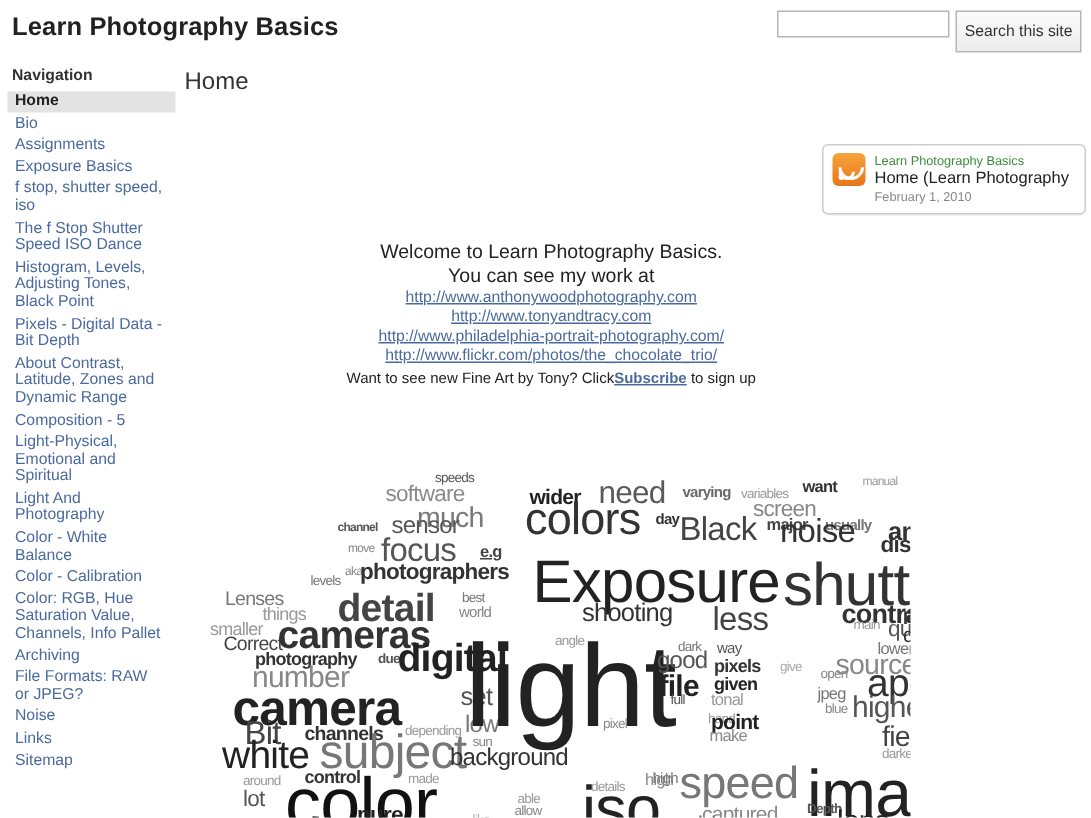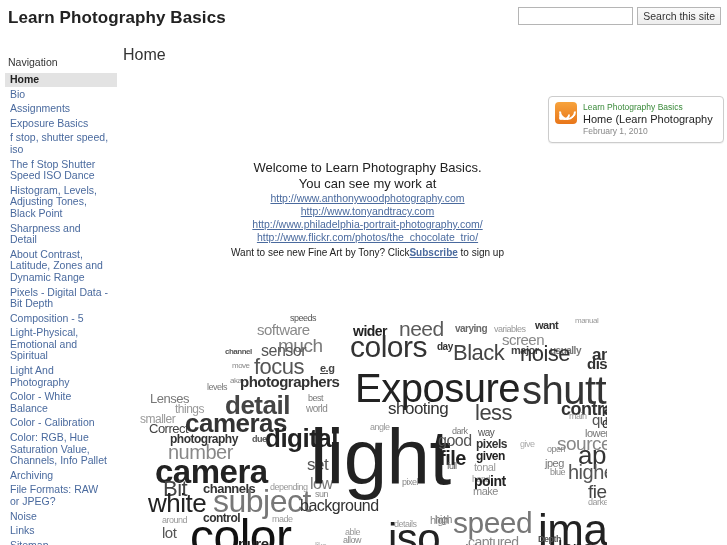--- a/index.html
+++ b/index.html
@@ -44,21 +44,21 @@
     height: 14px;
     border: 1px solid #b5b5b5;
     background: #ffffff;
     font-family: "Liberation Sans", sans-serif;
     font-size: 11px;
     padding: 1px 3px;
     box-sizing: content-box;
     outline: none;
   }
   #search-button {
-    height: 18px;
+    height: 28px;
     border: 1px solid #b6b6b6;
     background: linear-gradient(#fbfbfb, #ededed);
     font-family: "Liberation Sans", sans-serif;
     font-size: 10.5px;
     color: #333333;
     padding: 0 5px;
     cursor: pointer;
     white-space: nowrap;
   }
 
@@ -66,23 +66,23 @@
   #sidebar {
     position: absolute;
     left: 0;
     top: 40px;
     width: 112px;
     padding: 0 0 0 8px;
     box-sizing: border-box;
   }
   .side-heading {
     font-size: 10.5px;
-    font-weight: normal;
+    font-weight: bold;
     color: #333333;
-    margin: 16px 0 5px 0;
+    margin: 4px 0 5px 0;
   }
   .nav-list {
     list-style: none;
     margin: 0;
     padding: 0;
   }
   .nav-item {
     font-size: 10.5px;
     line-height: 11.6px;
     color: #4a6a9e;
@@ -246,23 +246,22 @@
 <div id="sidebar">
   <div class="side-heading">Navigation</div>
   <ul class="nav-list" id="nav-list">
       <li class="nav-item current">Home</li>
       <li class="nav-item">Bio</li>
       <li class="nav-item">Assignments</li>
       <li class="nav-item">Exposure Basics</li>
       <li class="nav-item">f stop, shutter speed, iso</li>
       <li class="nav-item">The f Stop Shutter Speed ISO Dance</li>
       <li class="nav-item">Histogram, Levels, Adjusting Tones, Black Point</li>
-      <li class="nav-item">Sharpness and Detail</li>
+      <li class="nav-item">Pixels - Digital Data - Bit Depth</li>
       <li class="nav-item">About Contrast, Latitude, Zones and Dynamic Range</li>
-      <li class="nav-item">Pixels - Digital Data - Bit Depth</li>
       <li class="nav-item">Composition - 5</li>
       <li class="nav-item">Light-Physical, Emotional and Spiritual</li>
       <li class="nav-item">Light And Photography</li>
       <li class="nav-item">Color - White Balance</li>
       <li class="nav-item">Color - Calibration</li>
       <li class="nav-item">Color: RGB, Hue Saturation Value, Channels, Info Pallet</li>
       <li class="nav-item">Archiving</li>
       <li class="nav-item">File Formats: RAW or JPEG?</li>
       <li class="nav-item">Noise</li>
       <li class="nav-item">Links</li>

